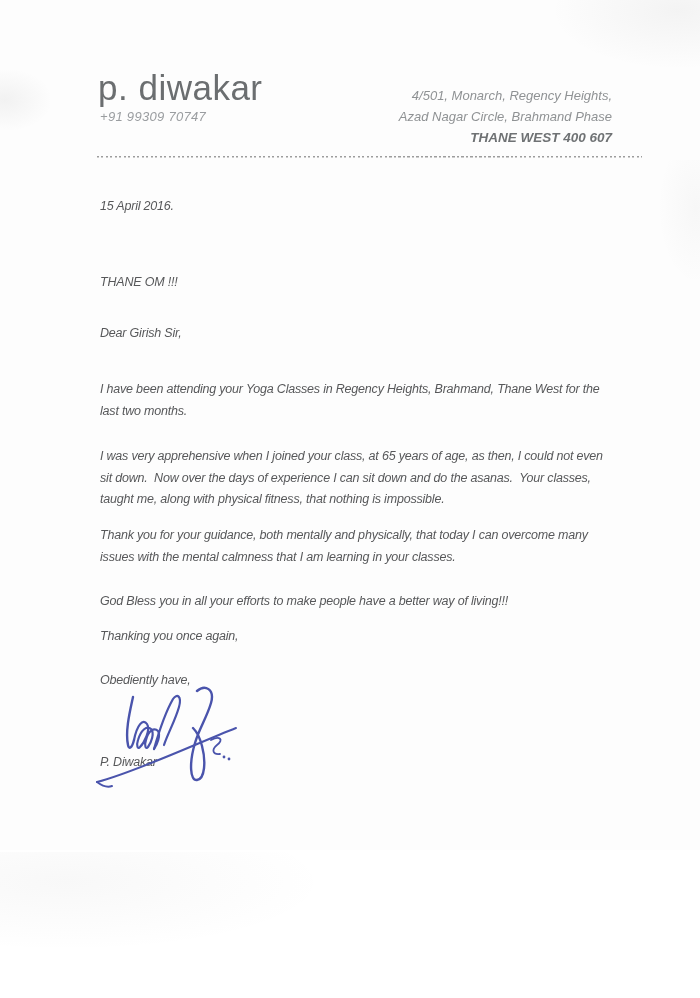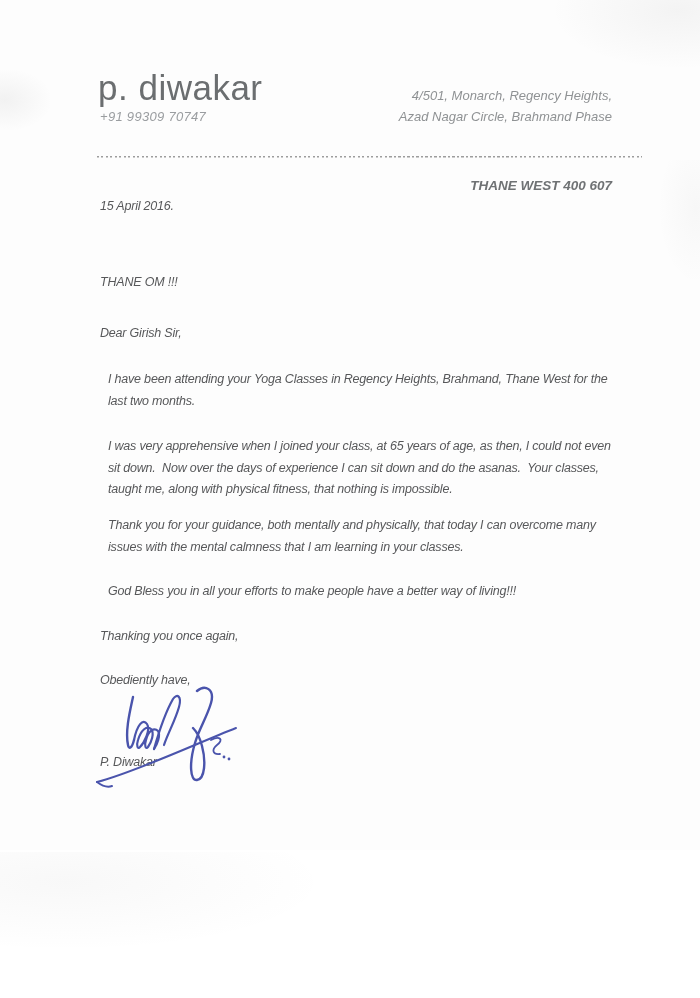--- a/index.html
+++ b/index.html
@@ -44,21 +44,20 @@
     right:88px;top:85px;
     text-align:right;
     font-style:italic;
     font-size:13px;line-height:21px;
     color:var(--address_gray,#8f9294);
   }
   .address-line-strong{
     color:var(--address_strong,#6f7274);
     font-weight:700;
     font-size:13.5px;
-    margin-top:48px;
   }
   .separator{
     left:97px;top:156px;
     width:545px;height:2px;
     background-image:repeating-linear-gradient(to right,
       var(--separator,#9d9d9d) 0px, var(--separator,#9d9d9d) 2px,
       transparent 2px, transparent 4.5px);
     background-size:auto 1.5px;
     background-repeat:repeat-x;
     background-position:left center;
@@ -69,21 +68,21 @@
     font-style:italic;
     font-size:12.5px;
     letter-spacing:-0.2px;
     color:var(--body_text,#57585a);
     line-height:21.5px;
     white-space:pre-wrap;
   }
   .date-line{left:100px;top:196px;}
   .invocation{left:100px;top:272px;}
   .salutation{left:100px;top:323px;}
-  .para{left:108px;width:505px;}
+  .para{left:100px;width:505px;margin-top:10px;}
   .para-1{top:369px;}
   .para-2{top:436px;}
   .para-3{top:515px;}
   .para-4{top:581px;}
   .closing-thanks{left:100px;top:626px;}
   .valediction{left:100px;top:670px;}
   .signatory{left:100px;top:752px;}
 
   .signature-svg{
     left:93px;top:683px;

